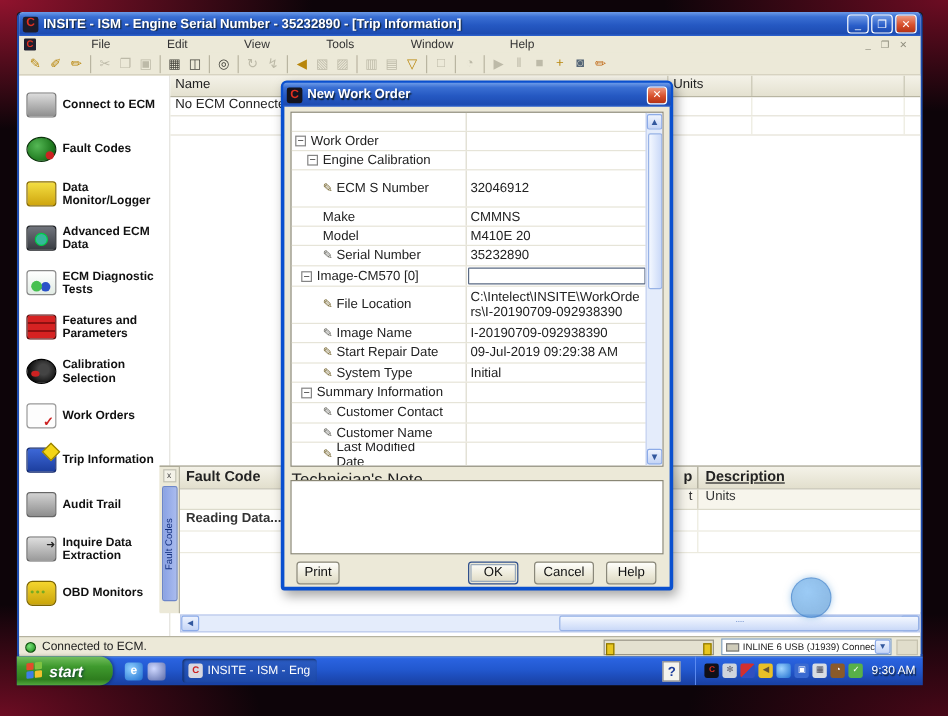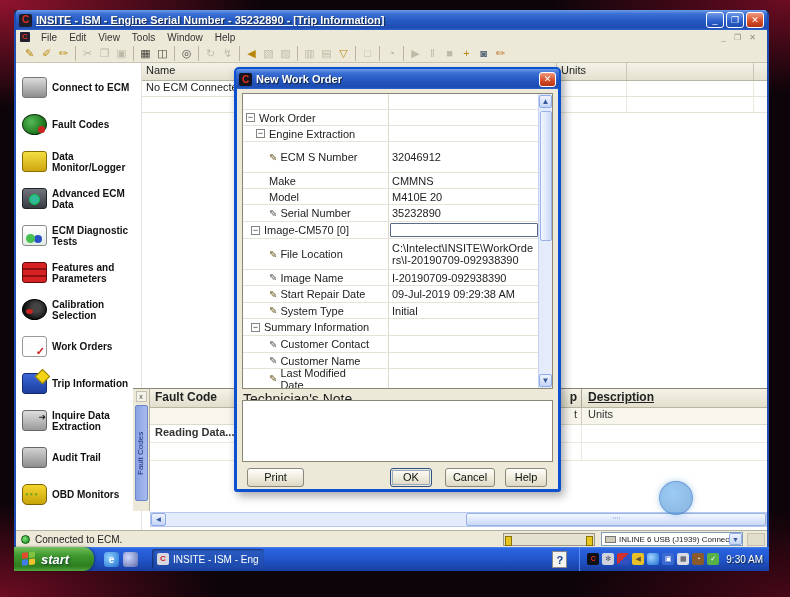--- a/index.html
+++ b/index.html
@@ -17,30 +17,30 @@
   .screen{ position:absolute; left:14px; top:10px; width:755px; height:561px; background:#1a1a1a; border-radius:3px; }
 
   
   .window{ position:absolute; left:0; top:0; width:755px; height:537px;
     border-left:2px solid #1e4cb0; border-right:2px solid #1e4cb0; border-bottom:2px solid #1e4cb0;
     background:#ece9d8; border-radius:5px 5px 0 0; }
   .titlebar{ height:20px; border-radius:4px 4px 0 0; display:flex; align-items:center; padding:0 3px;
     background:linear-gradient(180deg,#6c9be8 0%,#3a6fd3 20%,#2558c2 55%,#1d4cb2 90%,#2e63cf 100%); }
   .app-ico{ width:13px; height:13px; background:#1c1c2a; border-radius:2px; color:#e03020; font-size:10px; font-weight:bold;
     display:flex; align-items:center; justify-content:center; line-height:1; margin-right:4px; flex:none;}
-  .titletext{ color:#fff; font-size:11px; font-weight:bold; text-shadow:1px 1px 1px #123; white-space:nowrap; overflow:hidden; flex:1;text-decoration:underline;}
+  .titletext{ color:#fff; font-size:11px; font-weight:bold; text-shadow:1px 1px 1px #123; white-space:nowrap; overflow:hidden; flex:1;}
   .winbtns{ display:flex; gap:2px; }
   .wbtn{ width:18px; height:16px; border-radius:3px; border:1px solid #fff; color:#fff; font-size:9px; line-height:14px;
     text-align:center; background:linear-gradient(180deg,#6f9ae6,#2a5ec9 60%,#1d4bb0); }
   .wbtn.close{ background:linear-gradient(180deg,#ef9a80,#d8502c 55%,#b43215); }
 
   .menubar{ height:14px; display:flex; align-items:center; padding:0 4px; background:#ece9d8; font-size:10px; color:#333;}
   .menu-ico{ width:10px; height:10px; background:#20202e; border-radius:1px; color:#e03020; font-size:8px; font-weight:bold;
     text-align:center; line-height:10px; margin-right:5px;}
-  .menuitem{ padding:0 6px; }
+  .menuitem{ padding:0 6px;margin-left:35px; }
   .mdi-ctrls{ margin-left:auto; color:#8e8c7c; font-size:8px; letter-spacing:3px; padding-right:4px;}
 
   .toolbar{ height:19px; display:flex; align-items:center; padding:0 5px; background:#ece9d8; border-bottom:1px solid #c9c5b2;}
   .tsep{ width:1px; height:15px; background:#b9b5a1; margin:0 3px; }
   .tbtn{ width:17px; height:17px; display:flex; align-items:center; justify-content:center; font-size:11px; color:#5a5a52;}
   .tbtn.y{ color:#b8860b; } .tbtn.dk{ color:#44443c; } .tbtn.dis{ color:#bdbaa8; } .tbtn.o{ color:#c06a18; } .tbtn.g{ color:#567; }
 
   .content{ position:absolute; left:0; top:53px; width:751px; height:467px; background:#ece9d8; overflow:hidden;}
 
   
@@ -140,21 +140,21 @@
   .glabel{ line-height:12px; }
   .gv.focuscell{ border:1px solid #5a6a84; background:#fff; margin:1px; border-radius:1px;}
   .vscroll{ position:absolute; right:0; top:0; width:14px; height:294px; background:#e4ecfb; border-left:1px solid #c6d2ef;}
   .vs-up{ position:absolute; top:1px; left:0px; }
   .vs-dn{ position:absolute; bottom:1px; left:0px; }
   .v-thumb{ position:absolute; left:1px; top:17px; width:12px; height:130px; background:linear-gradient(90deg,#f4f8ff,#cad9f8); border:1px solid #97b2e6; border-radius:2px;}
   .notelabel{ position:absolute; left:6px; top:321px; font-size:14px; color:#222;}
   .notearea{ position:absolute; left:5px; top:330px; width:311px; height:62px; background:#fff; border:1px solid #8a8775; resize:none; font-family:"Liberation Sans",sans-serif; font-size:11px;}
   .dlg-btn{ position:absolute; height:19px; background:linear-gradient(#fefefb,#ece9d8 60%,#dcd8c4); border:1px solid #8a887a; border-radius:3px; font-size:11px; color:#111; text-align:center; line-height:17px;}
   .dlg-btn.default{ border:1px solid #30508c; box-shadow:inset 0 0 0 1px #ece9d8, inset 0 0 0 2px #9ab; }
-  .b-print{ left:10px; top:398px; width:57px;}
+  .b-print{ left:10px; top:398px; width:36px;}
   .b-ok{ left:153px; top:398px; width:42px;}
   .b-cancel{ left:208px; top:398px; width:50px;}
   .b-help{ left:268px; top:398px; width:42px;}
 
   
   .watermark{ position:absolute; left:643px; top:471px; width:34px; height:34px; border-radius:50%; z-index:60;
     background:radial-gradient(circle at 40% 35%, rgba(150,200,245,.95), rgba(80,150,215,.65) 70%, rgba(60,120,190,.5));
     border:1px solid rgba(70,130,200,.55); box-shadow:0 0 6px rgba(90,160,220,.5);}
 
   
@@ -287,26 +287,26 @@
         </div>
         <div class="sitem">
           <span class="sic ic-work"></span>
           <span class="slabel">Work Orders</span>
         </div>
         <div class="sitem">
           <span class="sic ic-trip"></span>
           <span class="slabel">Trip Information</span>
         </div>
         <div class="sitem">
+          <span class="sic ic-audit"></span>
+          <span class="slabel">Audit Trail</span>
+        </div>
+        <div class="sitem">
           <span class="sic ic-inq"></span>
           <span class="slabel">Inquire Data Extraction</span>
-        </div>
-        <div class="sitem">
-          <span class="sic ic-audit"></span>
-          <span class="slabel">Audit Trail</span>
         </div>
         <div class="sitem">
           <span class="sic ic-obd"></span>
           <span class="slabel">OBD Monitors</span>
         </div>
       </div>
 
       <div class="main">
         <div class="ttable">
           <div class="thead">
@@ -394,21 +394,21 @@
           <div class="grow h16">
             <div class="gl lv0">
                   <span class="exp">−</span>
                   <span class="glabel">Work Order</span>
                 </div>
             <div class="gv"></div>
           </div>
           <div class="grow h16">
             <div class="gl lv1">
                   <span class="exp">−</span>
-                  <span class="glabel">Engine Extraction</span>
+                  <span class="glabel">Engine Calibration</span>
                 </div>
             <div class="gv"></div>
           </div>
           <div class="grow h31">
             <div class="gl lv2">
                   <span class="ric lock">✎</span>
                   <span class="glabel" style="width:90px;">ECM S Number</span>
                 </div>
             <div class="gv">32046912</div>
           </div>

